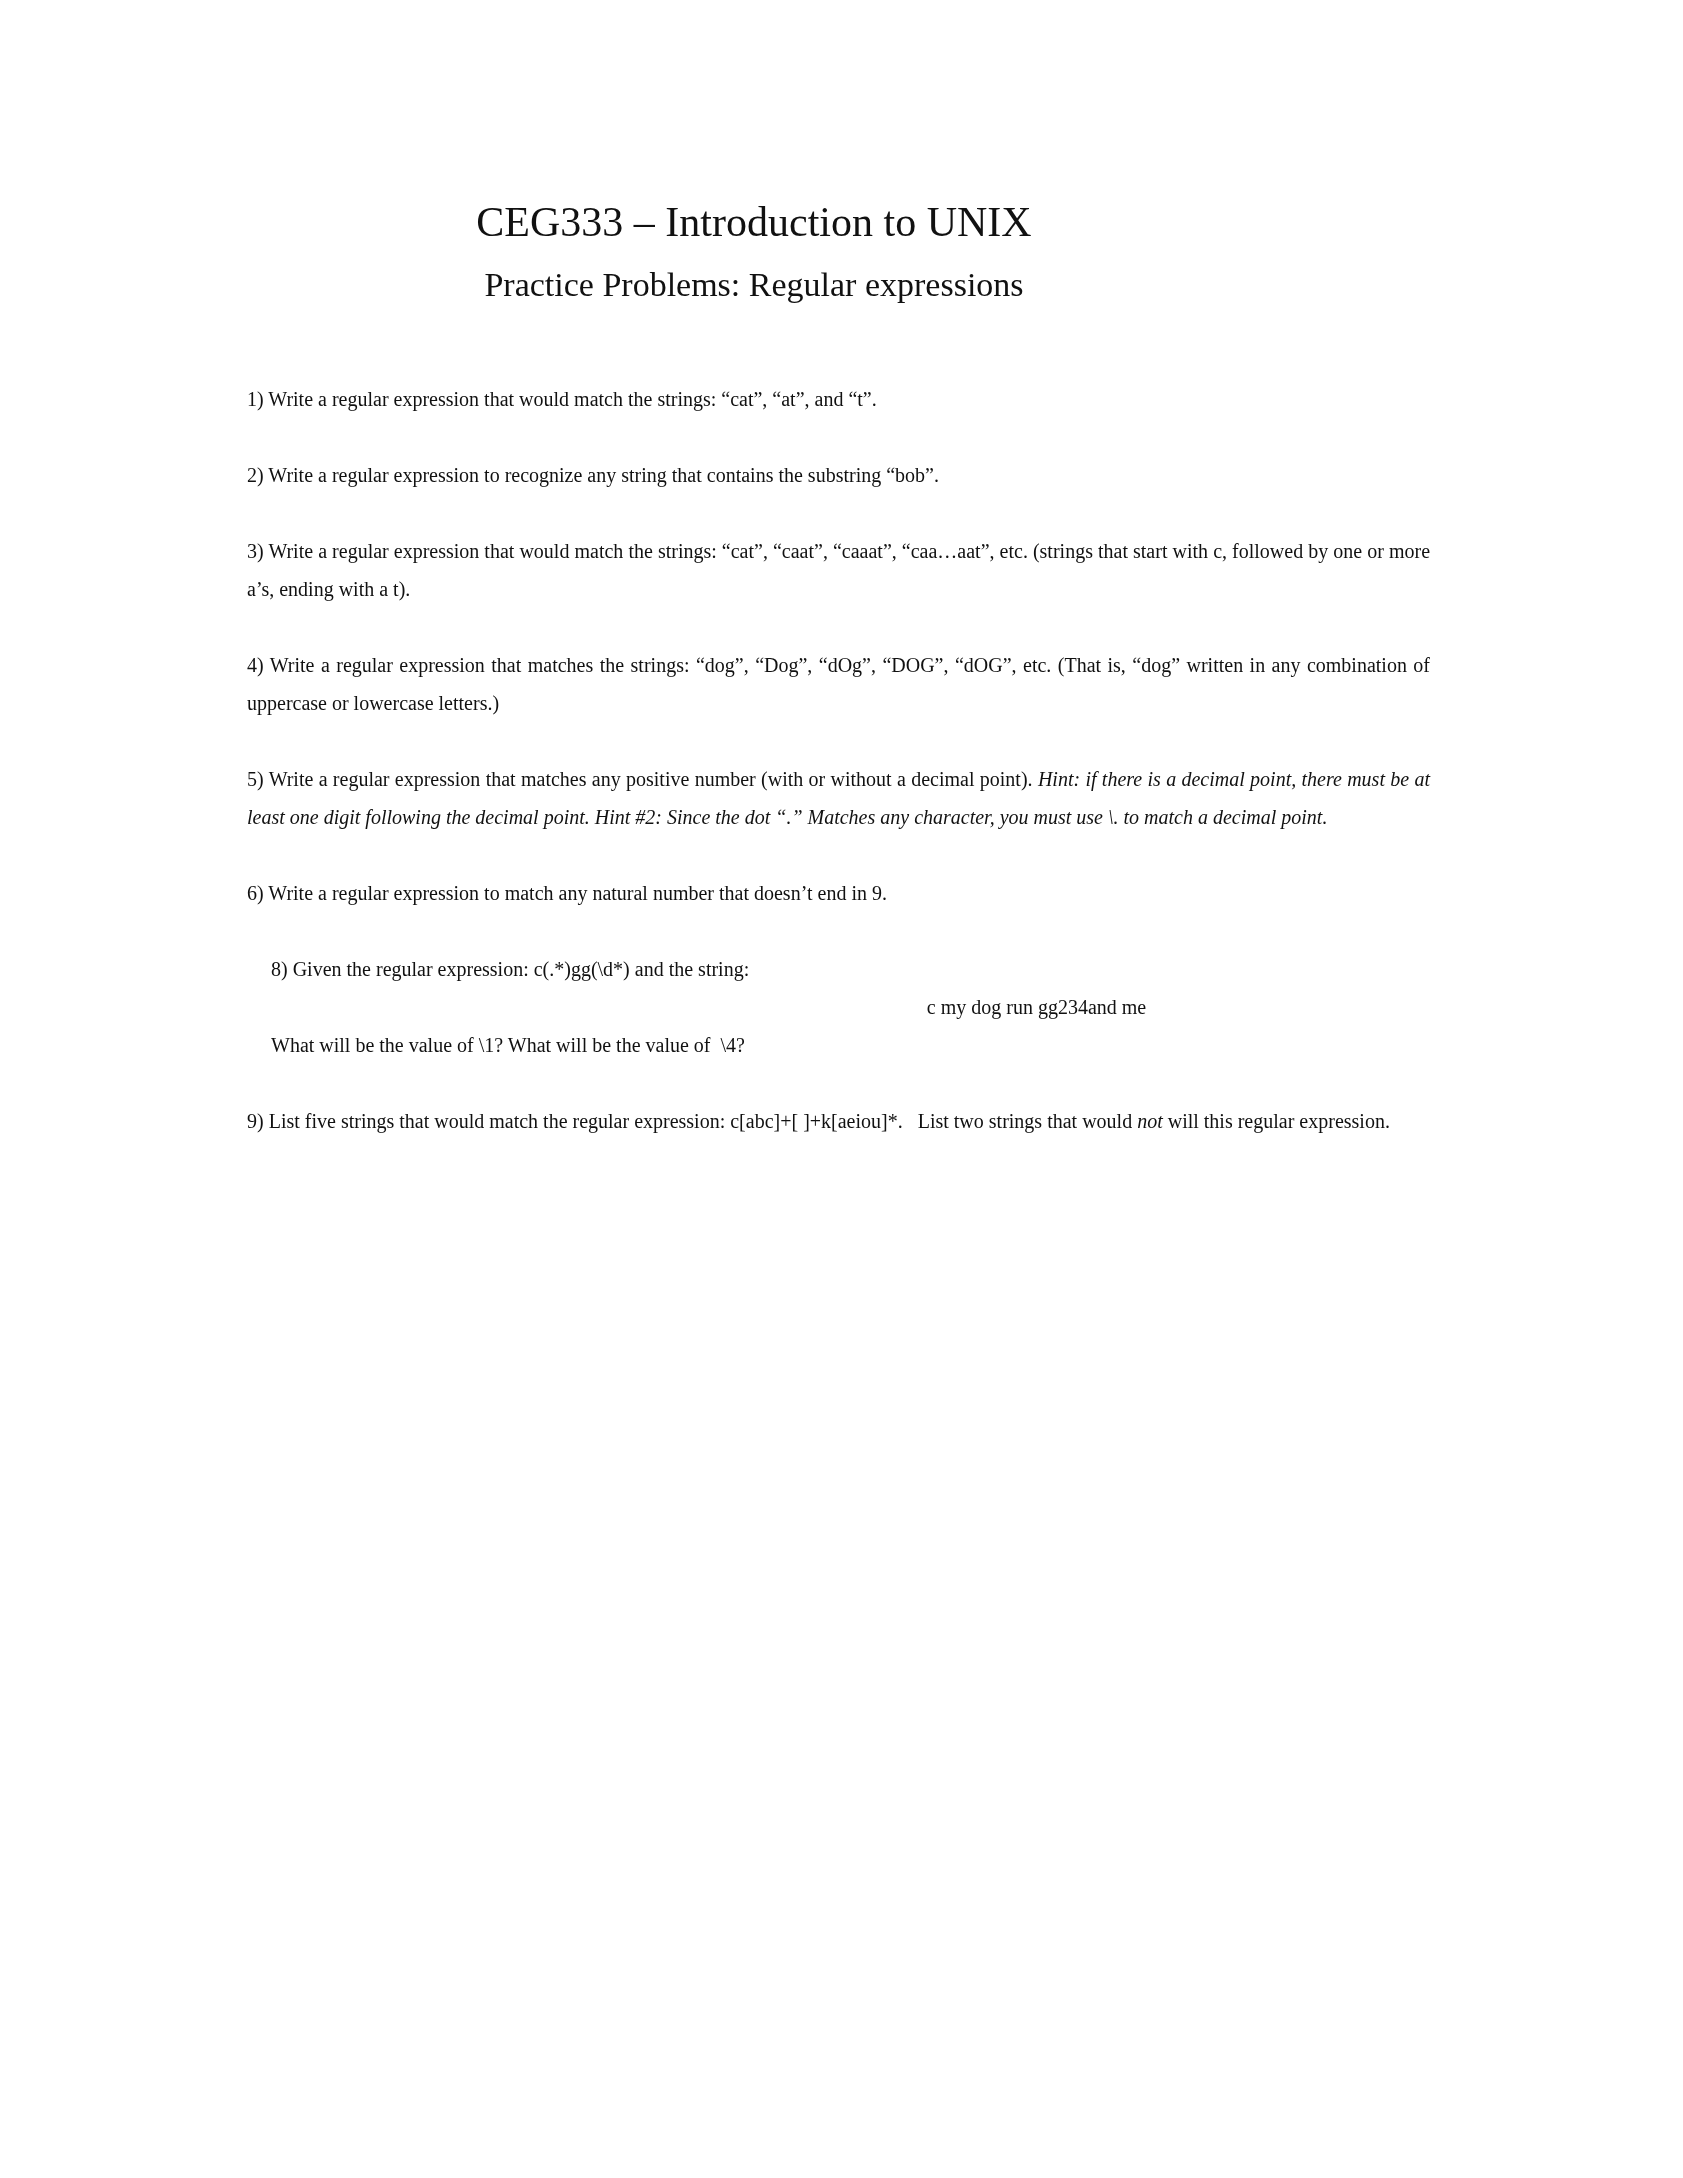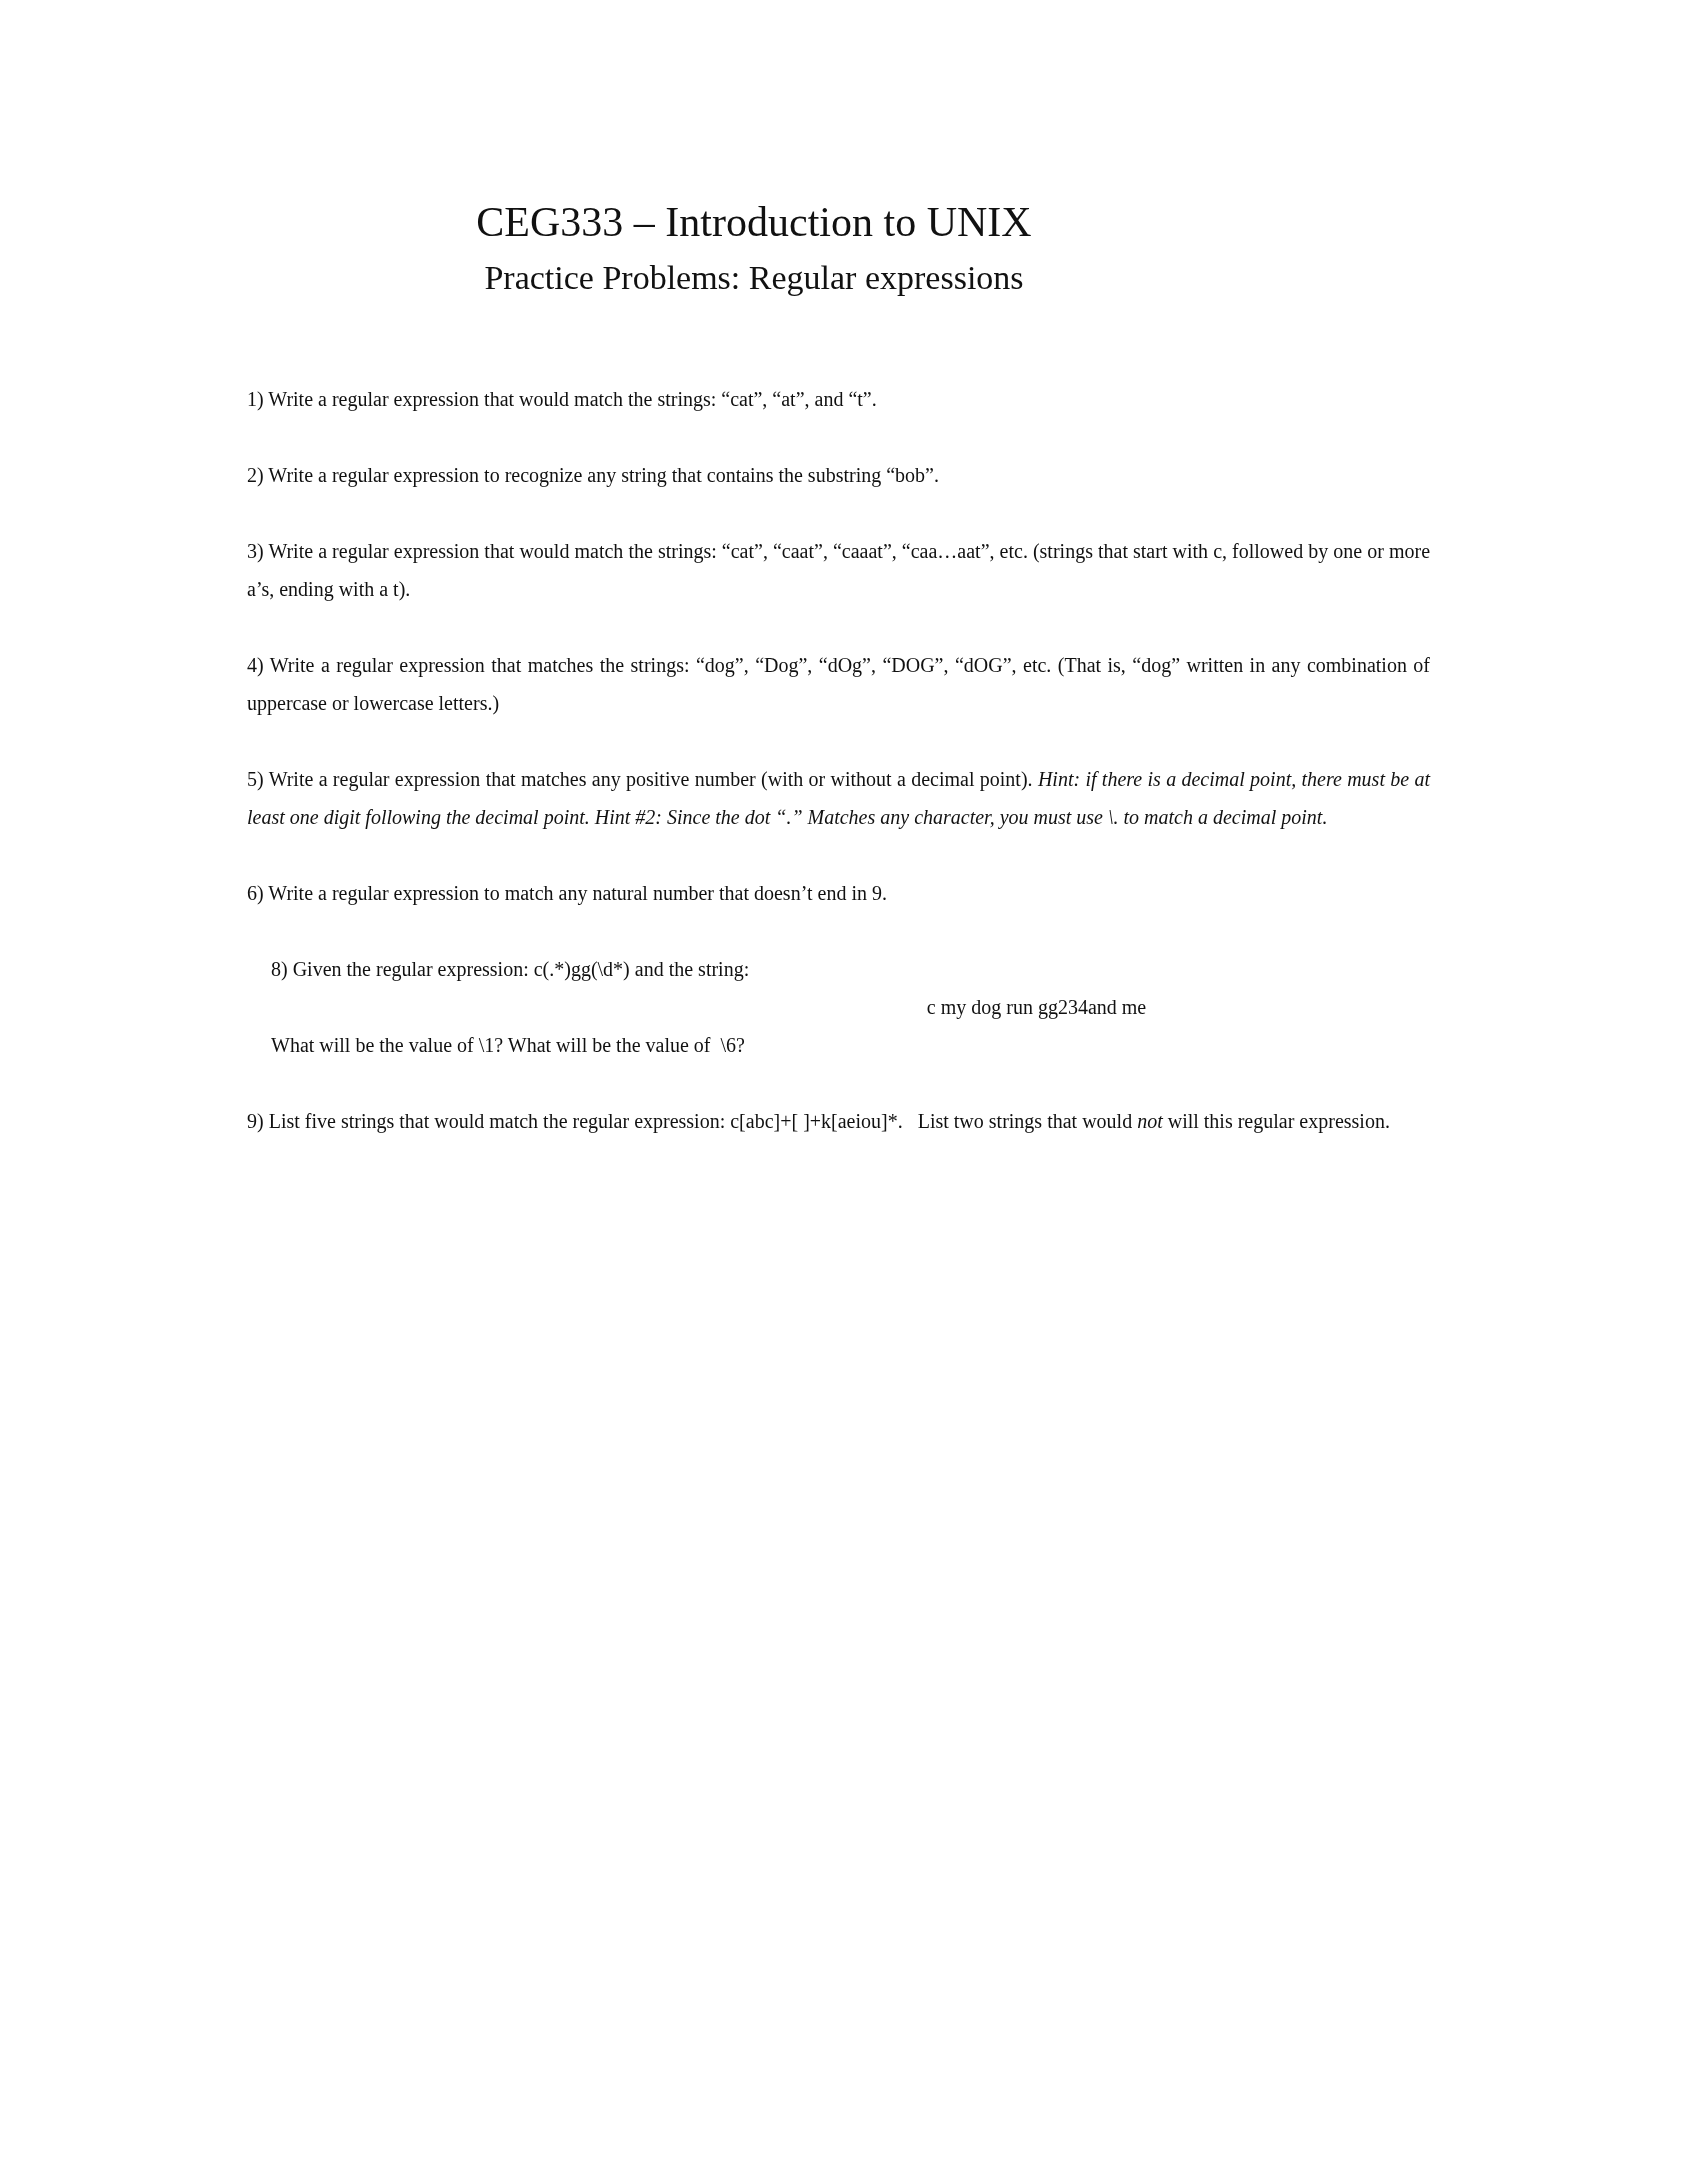--- a/index.html
+++ b/index.html
@@ -32,21 +32,21 @@
     }
     .title {
       font-size: 42px;
       line-height: 48px;
       margin: 0;
       font-weight: normal;
     }
     .subtitle {
       font-size: 34px;
       line-height: 44px;
-      margin: 10px;
+      margin: 17px;
       font-weight: normal;
     }
     .problems {
       position: absolute;
       left: 247px;
       top: 380px;
       width: 1183px;
       font-size: 20px;
       line-height: 38px;
     }
@@ -94,20 +94,20 @@
     <p class="problem"><span>4)</span> <span>Write a regular expression that matches the strings: “dog”, “Dog”, “dOg”, “DOG”, “dOG”, etc. (That is, “dog” written in any combination of uppercase or lowercase letters.)</span></p>
 
     <p class="problem"><span>5)</span> <span>Write a regular expression that matches any positive number (with or without a decimal point).</span> <span class="hint">Hint: if there is a decimal point, there must be at least one digit following the decimal point. Hint #2: Since the dot “.” Matches any character, you must use \. to match a decimal point.</span></p>
 
     <p class="problem"><span>6)</span> <span>Write a regular expression to match any natural number that doesn’t end in 9.</span></p>
 
 
     <p class="problem nojust">
       <span class="line"><span>8)</span> <span>Given the regular expression: c(.*)gg(\d*) and the string:</span></span>
       <span class="centered-line">c my dog run gg234and me</span>
-      <span class="line" style="white-space: pre-wrap;">What will be the value of \1? What will be the value of  \6?</span>
+      <span class="line" style="white-space: pre-wrap;">What will be the value of \1? What will be the value of  \4?</span>
     </p>
 
     <p class="problem" style="white-space: pre-wrap;"><span>9)</span> <span>List five strings that would match the regular expression: c[abc]+[ ]+k[aeiou]*.   List two strings that would</span> <span class="emph">not</span> <span>will this regular expression.</span></p>
 
   </div>
 </div>
 
 
 </body></html>

